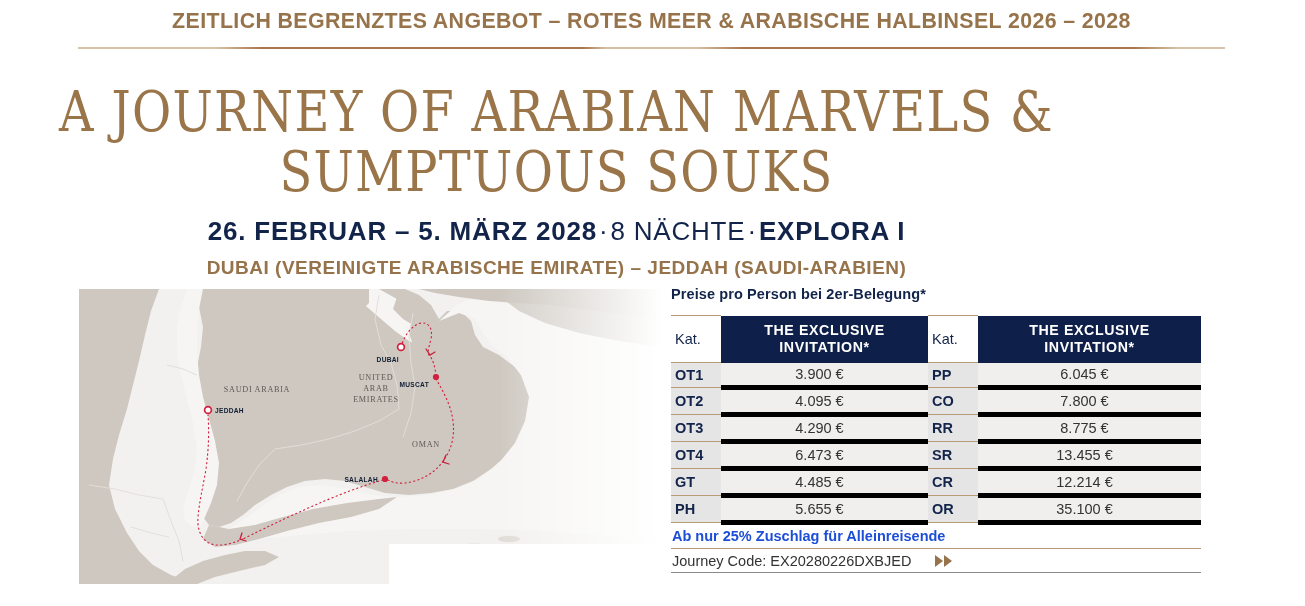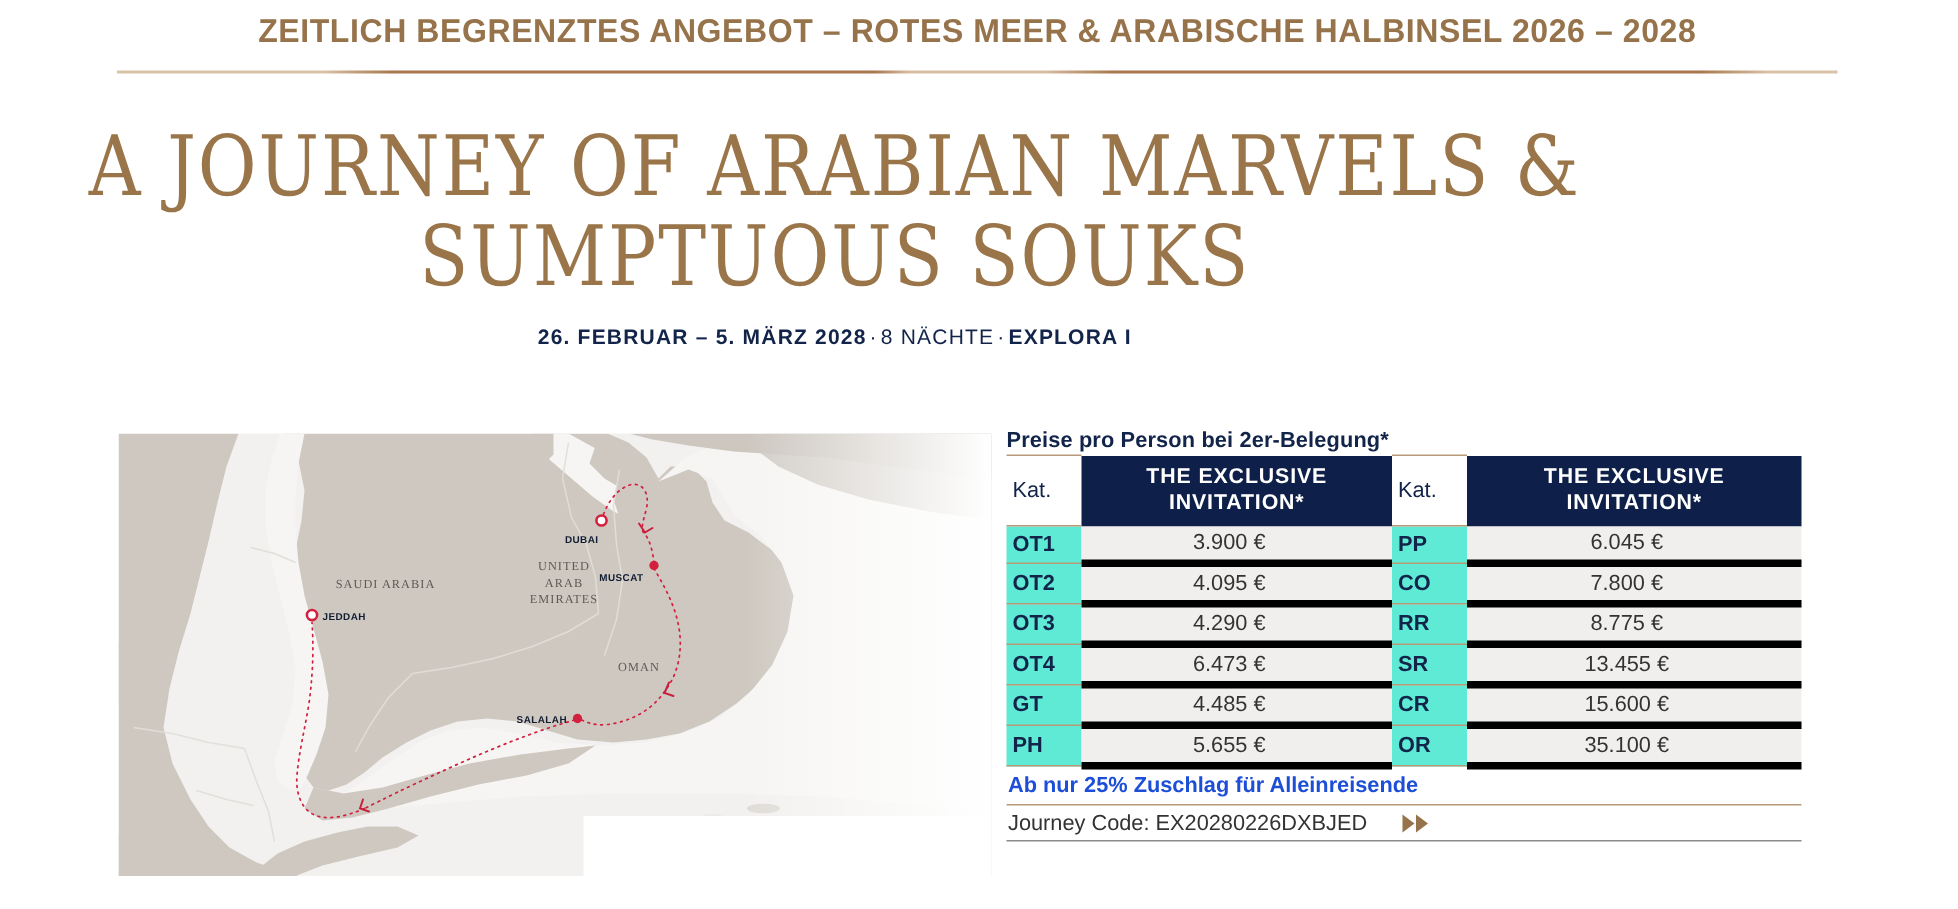--- a/index.html
+++ b/index.html
@@ -64,21 +64,21 @@
     color: #9a7549;
     transform: scaleX(0.92) scaleY(1.07);
     transform-origin: center top;
   }
   .headline .line {
     display: block;
     white-space: nowrap;
   }
   .subline-date {
     margin-top: 22px;
-    font-size: 14px;
+    font-size: 26px;
     font-weight: bold;
     letter-spacing: 0.8px;
     color: #12244a;
     white-space: nowrap;
   }
   .subline-date .light {
     font-weight: normal;
   }
   .subline-date .mid {
     font-weight: normal;
@@ -122,21 +122,21 @@
     position: absolute;
     left: 671px;
     top: 286px;
     width: 530px;
   }
   .panel-title {
     font-size: 14.5px;
     font-weight: bold;
     color: #12244a;
     letter-spacing: 0.1px;
-    margin-bottom: 1px;
+    margin-bottom: 13px;
   }
   table.price {
     border-collapse: collapse;
     width: 530px;
     table-layout: fixed;
   }
   table.price td, table.price th {
     padding: 0;
     margin: 0;
   }
@@ -159,21 +159,21 @@
     font-size: 14.2px;
     font-weight: bold;
     letter-spacing: 0.6px;
     text-align: center;
     line-height: 17px;
     vertical-align: middle;
     height: 47px;
     box-sizing: border-box;
   }
   .cell-kat {
-    background: #5eead4;
+    background: #e5e5e5;
     font-size: 14.5px;
     font-weight: bold;
     color: #12244a;
     text-align: left;
     padding: 3px 0 3px 4px !important;
     border-bottom: 1px solid #b79a78;
     height: 19px;
     box-sizing: border-box;
   }
   .cell-price {
@@ -238,20 +238,21 @@
 </div>
 
 <div class="headline-block">
   <div class="headline">
     <span class="line">A JOURNEY OF ARABIAN MARVELS &amp;</span>
     <span class="line">SUMPTUOUS SOUKS</span>
   </div>
   <div class="subline-date">
     <span>26. FEBRUAR – 5. MÄRZ 2028</span><span class="mid">·</span><span class="light">8 NÄCHTE</span><span class="mid">·</span><span>EXPLORA I</span>
   </div>
+  <div class="subline-route">DUBAI (VEREINIGTE ARABISCHE EMIRATE) – JEDDAH (SAUDI-ARABIEN)</div>
 </div>
 
 <div class="map">
   <svg width="582" height="295" viewBox="0 0 582 295" xmlns="http://www.w3.org/2000/svg">
     <defs>
       <linearGradient id="fadeR" x1="0" y1="0" x2="1" y2="0">
         <stop offset="0" stop-color="#ffffff" stop-opacity="0"></stop>
         <stop offset="0.72" stop-color="#ffffff" stop-opacity="0"></stop>
         <stop offset="1" stop-color="#ffffff" stop-opacity="1"></stop>
       </linearGradient>
@@ -426,21 +427,21 @@
       <tr>
         <td class="cell-kat">OT4</td>
         <td class="cell-price">6.473 €</td>
         <td class="cell-kat">SR</td>
         <td class="cell-price">13.455 €</td>
       </tr>
       <tr>
         <td class="cell-kat">GT</td>
         <td class="cell-price">4.485 €</td>
         <td class="cell-kat">CR</td>
-        <td class="cell-price">15.600 €</td>
+        <td class="cell-price">12.214 €</td>
       </tr>
       <tr>
         <td class="cell-kat">PH</td>
         <td class="cell-price">5.655 €</td>
         <td class="cell-kat">OR</td>
         <td class="cell-price">35.100 €</td>
       </tr>
     </tbody>
   </table>
 

